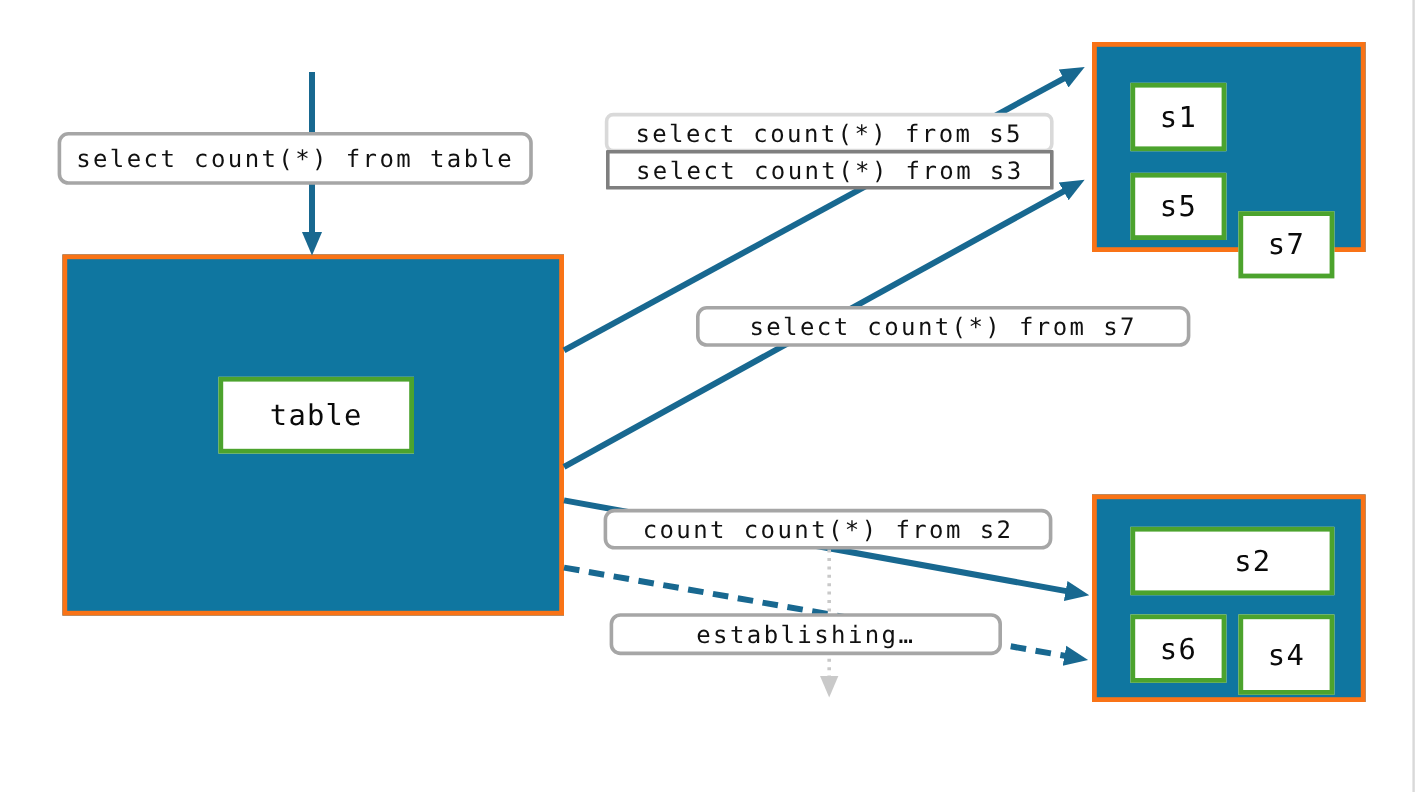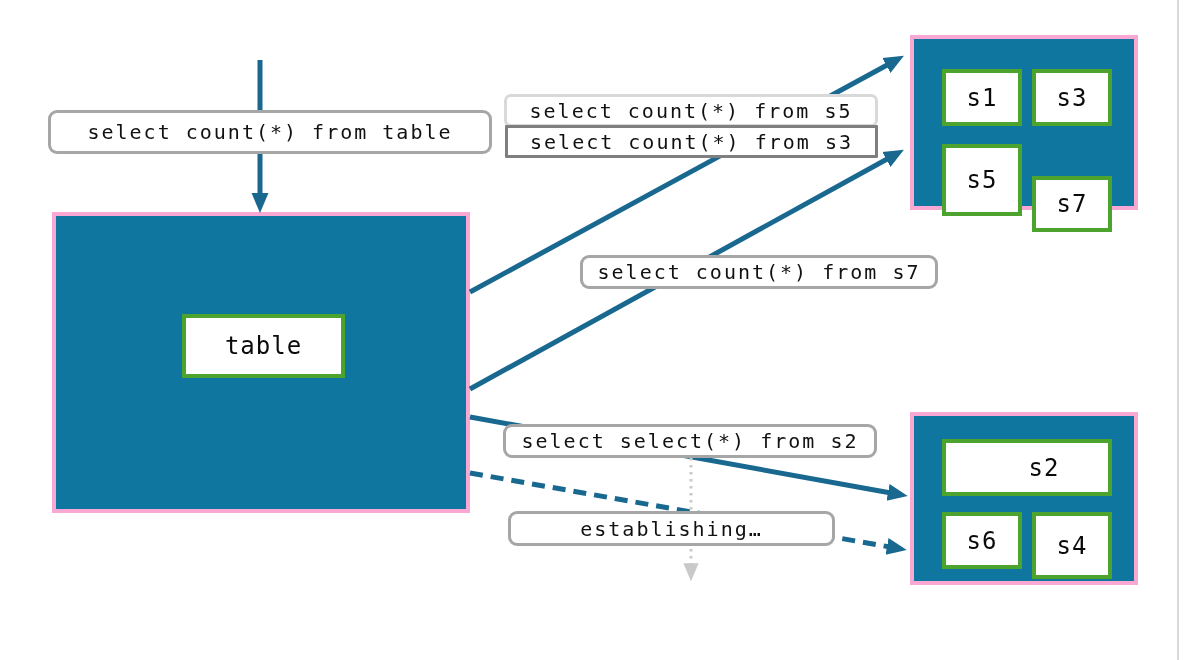--- a/index.html
+++ b/index.html
@@ -9,21 +9,21 @@
     height: 660px;
     overflow: hidden;
     background: #ffffff;
     font-family: "DejaVu Sans Mono", "Liberation Mono", monospace;
   }
 
   
   .node {
     position: absolute;
     background: #0f76a0;
-    border: 4px solid #f9a8d4;
+    border: 4px solid #f97316;
     box-sizing: border-box;
     z-index: 1;
   }
   #table-node  { left: 52px;  top: 212px; width: 418px; height: 301px; }
   #group-top   { left: 910px; top: 35px;  width: 228px; height: 175px; }
   #group-bottom{ left: 910px; top: 412px; width: 228px; height: 173px; }
 
   
   .shard {
     position: absolute;
@@ -33,21 +33,21 @@
     display: flex;
     align-items: center;
     justify-content: center;
     font-size: 24px;
     letter-spacing: 1px;
     color: #0a0a0a;
   }
   #table-label { left: 126px; top: 98px; width: 163px; height: 64px; text-align: center; }
   #shard-s1 { left: 28px;  top: 30px;  width: 80px;  height: 57px; }
   #shard-s3 { left: 118px; top: 30px;  width: 80px;  height: 57px; }
-  #shard-s5 { left: 28px;  top: 105px; width: 80px;  height: 72px; }
+  #shard-s5 { left: 28px;  top: 105px; width: 80px;  height: 56px; }
   #shard-s7 { left: 118px; top: 105px; width: 80px;  height: 56px; margin-top: 32px; }
   #shard-s2 { left: 28px;  top: 23px;  width: 170px; height: 57px; padding-left: 34px; }
   #shard-s6 { left: 28px;  top: 96px;  width: 80px;  height: 57px; }
   #shard-s4 { left: 118px; top: 96px;  width: 80px;  height: 67px; }
 
   
   .qlabel {
     position: absolute;
     background: #ffffff;
     border: 3px solid #a6a6a6;
@@ -55,24 +55,24 @@
     box-sizing: border-box;
     display: flex;
     align-items: center;
     justify-content: center;
     font-size: 20px;
     letter-spacing: 2px;
     color: #111111;
     white-space: nowrap;
     z-index: 3;
   }
-  #q-table { left: 48px;  top: 110px; width: 444px; height: 44px; }
+  #q-table { left: 48px;  top: 110px; width: 396px; height: 44px; }
   #q-s5    { left: 504px; top: 94px;  width: 374px; height: 33px; border-color: #d9d9d9; border-radius: 7px; z-index: 3; }
   #q-s3    { left: 505px; top: 125px; width: 373px; height: 33px; border-color: #7f7f7f; border-radius: 1px; z-index: 4; }
-  #q-s7    { left: 580px; top: 255px; width: 358px; height: 34px; }
+  #q-s7    { left: 580px; top: 255px; width: 412px; height: 34px; }
   #q-s2    { left: 503px; top: 424px; width: 374px; height: 34px; }
   #q-est   { left: 508px; top: 511px; width: 327px; height: 35px; }
 
   
   #arrow-layer {
     position: absolute;
     left: 0; top: 0;
     width: 1184px; height: 660px;
     z-index: 2;
     pointer-events: none;
@@ -116,23 +116,20 @@
   <div class="node" id="table-node">
     <div class="shard" id="table-label">
       <span>table</span>
     </div>
   </div>
 
   <div class="node" id="group-top">
     <div class="shard" id="shard-s1">
       <span>s1</span>
     </div>
-    <div class="shard" id="shard-s3">
-      <span>s3</span>
-    </div>
     <div class="shard" id="shard-s5">
       <span>s5</span>
     </div>
     <div class="shard" id="shard-s7">
       <span>s7</span>
     </div>
   </div>
 
   <div class="node" id="group-bottom">
     <div class="shard" id="shard-s2">
@@ -166,17 +163,17 @@
 
     <line x1="470" y1="473" x2="890" y2="547" stroke="#186890" stroke-width="5" stroke-dasharray="13 8" marker-end="url(#arrowTeal)"></line>
 
     <line x1="691" y1="458" x2="691" y2="566" stroke="#c9c9c9" stroke-width="3" stroke-dasharray="2.5 4.5" marker-end="url(#arrowGray)"></line>
   </svg>
 
   <div class="qlabel" id="q-table">select count(*) from table</div>
   <div class="qlabel" id="q-s5">select count(*) from s5</div>
   <div class="qlabel" id="q-s3">select count(*) from s3</div>
   <div class="qlabel" id="q-s7">select count(*) from s7</div>
-  <div class="qlabel" id="q-s2">select select(*) from s2</div>
+  <div class="qlabel" id="q-s2">count count(*) from s2</div>
   <div class="qlabel" id="q-est">establishing…</div>
 
 
 </div>
 
 </body></html>

